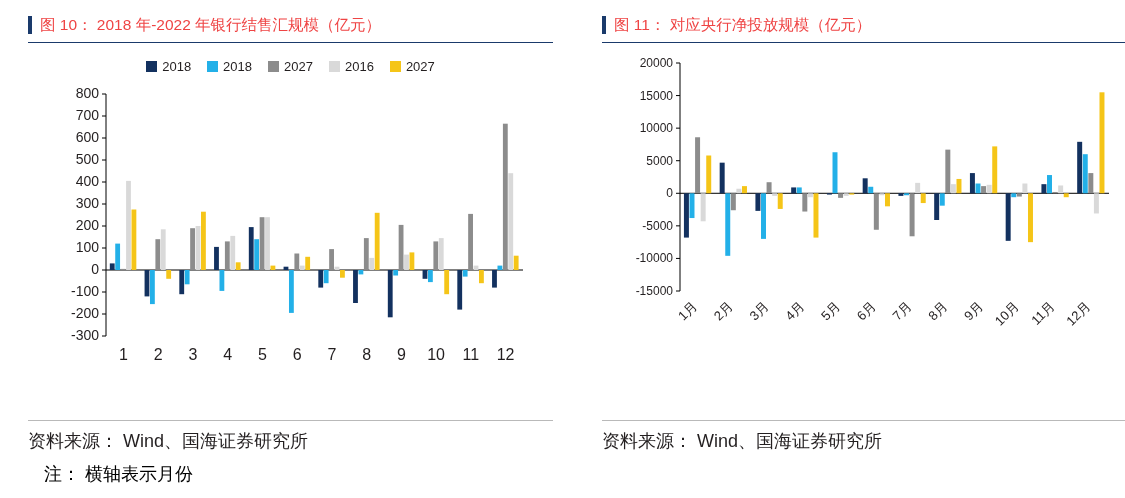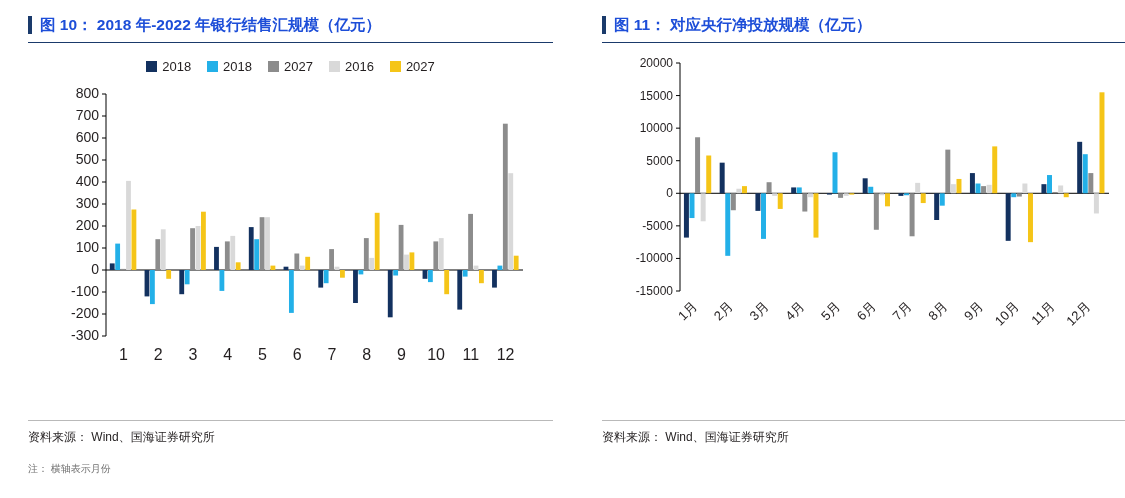--- a/index.html
+++ b/index.html
@@ -25,23 +25,23 @@
     height: 498px;
     box-sizing: border-box;
   }
   .panel-left  { left: 28px;  width: 525px; }
   .panel-right { left: 602px; width: 525px; }
 
   .panel-title {
     position: relative;
     padding-left: 12px;
     font-size: 15.5px;
-    font-weight: bold;
+    font-weight: normal;
     letter-spacing: 0px;
-    color: #1d4ed8;
+    color: #ef4444;
     margin-top: 14px;
     line-height: 22px;
   }
   .panel-title::before {
     content: "";
     position: absolute;
     left: 0;
     top: 2px;
     width: 4px;
     height: 18px;
@@ -85,30 +85,30 @@
     position: absolute;
     left: 0; top: 0;
     width: 100%;
     height: 300px;
   }
   .src {
     position: absolute;
     left: 0;
     width: 100%;
     border-top: 1px solid #b9b9b9;
-    font-size: 12px;
+    font-size: 18px;
     color: #231f20;
     padding-top: 8px;
     box-sizing: border-box;
   }
   .src-note {
     position: absolute;
-    left: 0;
-    font-size: 10px;
-    color: #737373;
+    left: 16px;
+    font-size: 18px;
+    color: #000000;
   }
   .axis-text { font-family: "Liberation Sans", sans-serif; }
 </style>
 </head>
 <body>
 
 <div class="page">
 
   <div class="panel panel-left">
     <div class="panel-title">图 10： 2018 年-2022 年银行结售汇规模（亿元）</div>

